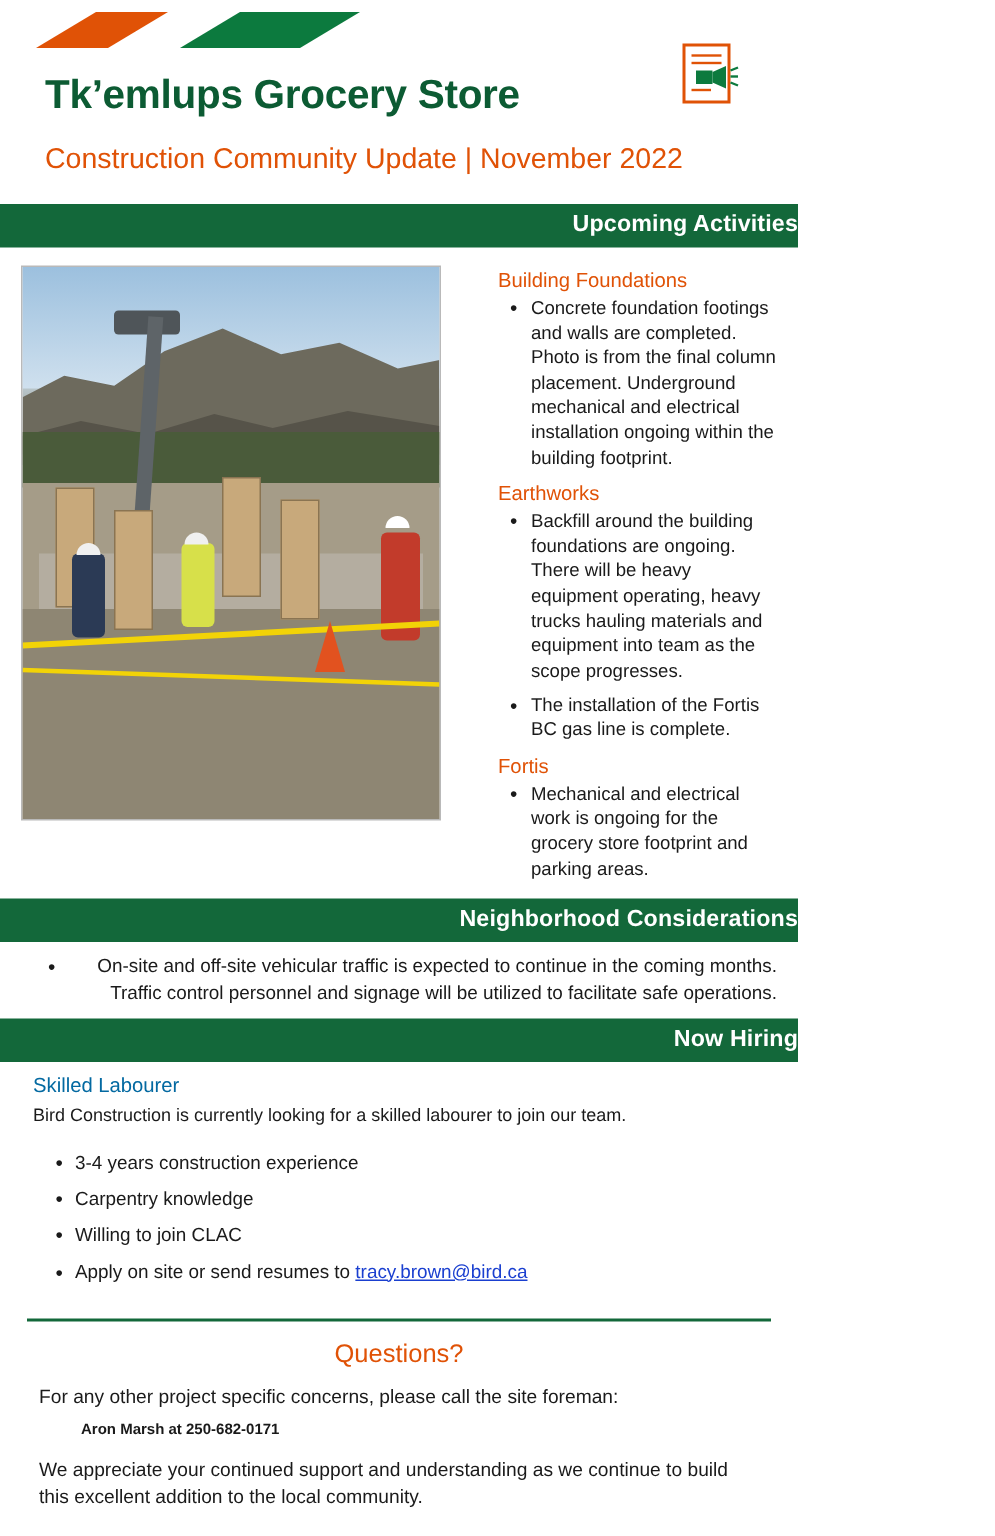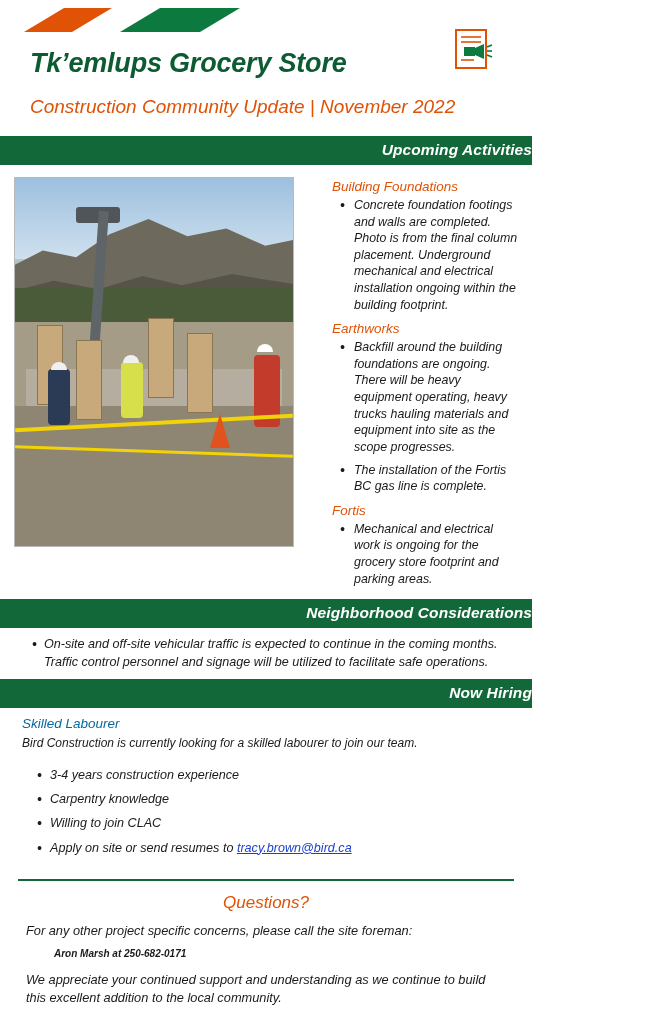--- a/index.html
+++ b/index.html
@@ -8,21 +8,20 @@
     width: 663px; height: 1024px;
     background: #ffffff;
     font-family: "Liberation Sans", sans-serif;
     color: #1a1a1a;
   }
   .page {
     position: relative;
     width: 532px; height: 1024px;
     overflow: hidden;
     background: #ffffff;
-    font-style: italic;
   }
 
   
   .header {
     position: relative;
     padding: 0 0 0 0;
     height: 136px;
   }
   .flag {
     position: absolute;
@@ -137,21 +136,21 @@
     top: -1px;
     font-size: 14px;
     color: #1a1a1a;
   }
 
   
   .neigh {
     padding: 8px 14px 8px 22px;
   }
   .neigh ul { margin: 0; padding-left: 22px; list-style: none; }
-  .neigh li { position: relative; font-size: 12.6px; line-height: 1.38; }
+  .neigh li { position: relative; font-size: 12.6px; line-height: 1.38; text-align: right; }
   .neigh li::before { content:"•"; position:absolute; left:-12px; top:-1px; font-size:14px; }
 
   
   .hiring { padding: 8px 14px 10px 22px; }
   .hiring .role { color:#0369a1; font-size:13.5px; margin-bottom:5px; }
   .hiring .intro { font-size:12px; margin-bottom:16px; }
   .hiring ul { margin:0; padding-left:28px; list-style:none; }
   .hiring li { position:relative; font-size:12.6px; line-height:1.45; margin-bottom:6px; }
   .hiring li::before { content:"•"; position:absolute; left:-13px; top:-1px; font-size:14px; }
   .hiring a { color:#1a3fd0; text-decoration: underline; }
@@ -245,21 +244,21 @@
 
     <div class="activities">
 
       <div class="cat">Building Foundations</div>
       <ul class="bullets">
         <li>Concrete foundation footings and walls are completed. Photo is from the final column placement. Underground mechanical and electrical installation ongoing within the building footprint.</li>
       </ul>
 
       <div class="cat">Earthworks</div>
       <ul class="bullets">
-        <li>Backfill around the building foundations are ongoing. There will be heavy equipment operating, heavy trucks hauling materials and equipment into site as the scope progresses.</li>
+        <li>Backfill around the building foundations are ongoing. There will be heavy equipment operating, heavy trucks hauling materials and equipment into team as the scope progresses.</li>
         <li>The installation of the Fortis BC gas line is complete.</li>
       </ul>
 
       <div class="cat">Fortis</div>
       <ul class="bullets">
         <li>Mechanical and electrical work is ongoing for the grocery store footprint and parking areas.</li>
       </ul>
 
     </div>
   </div>

